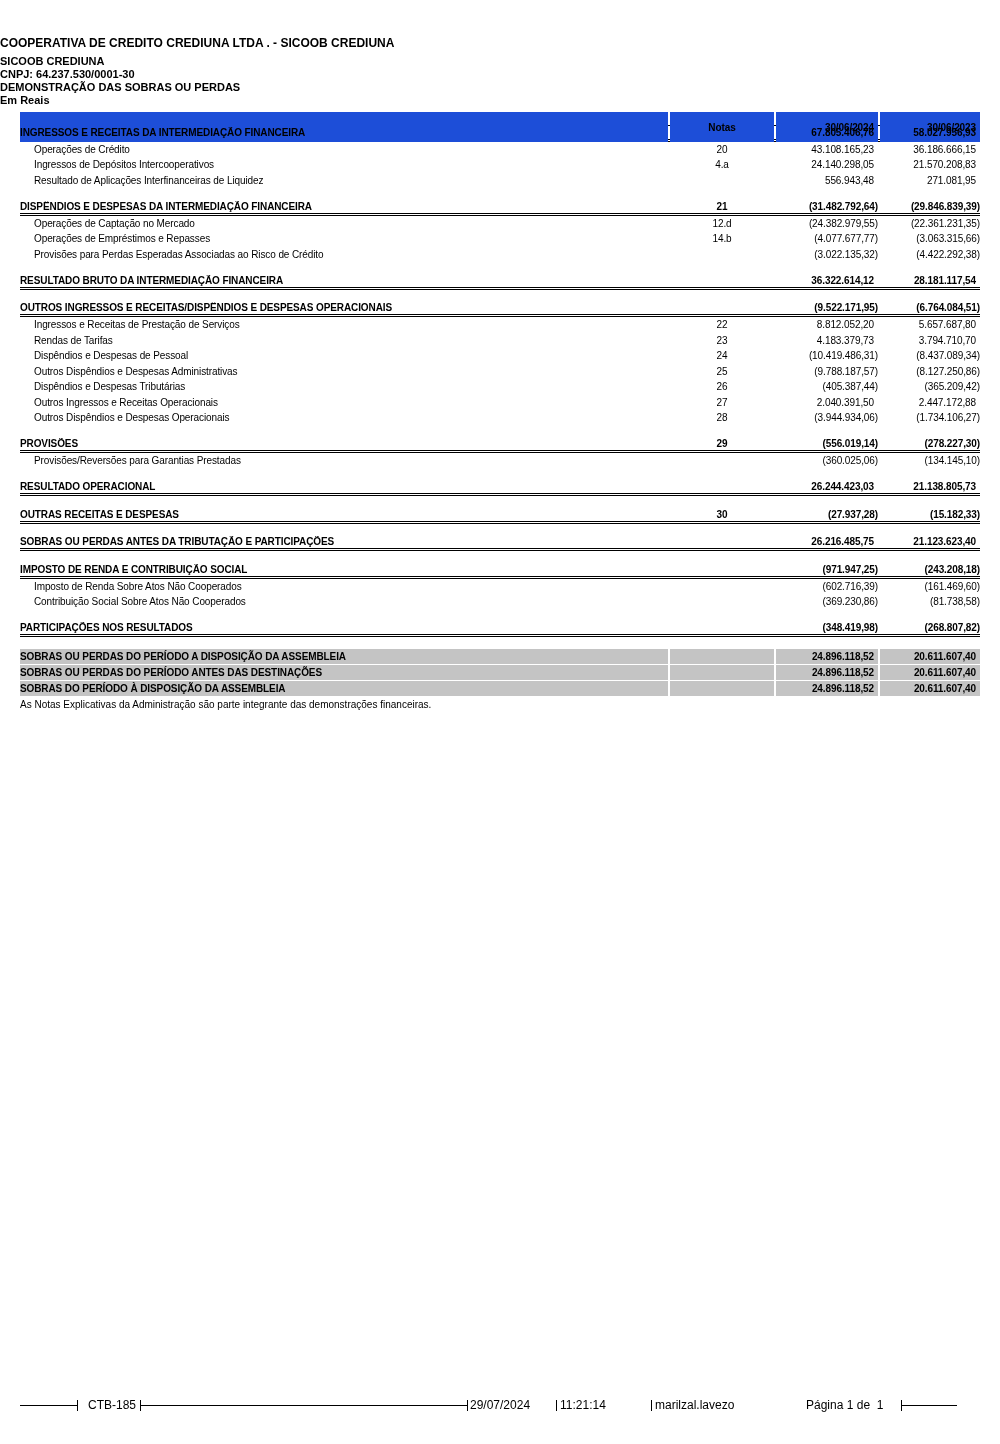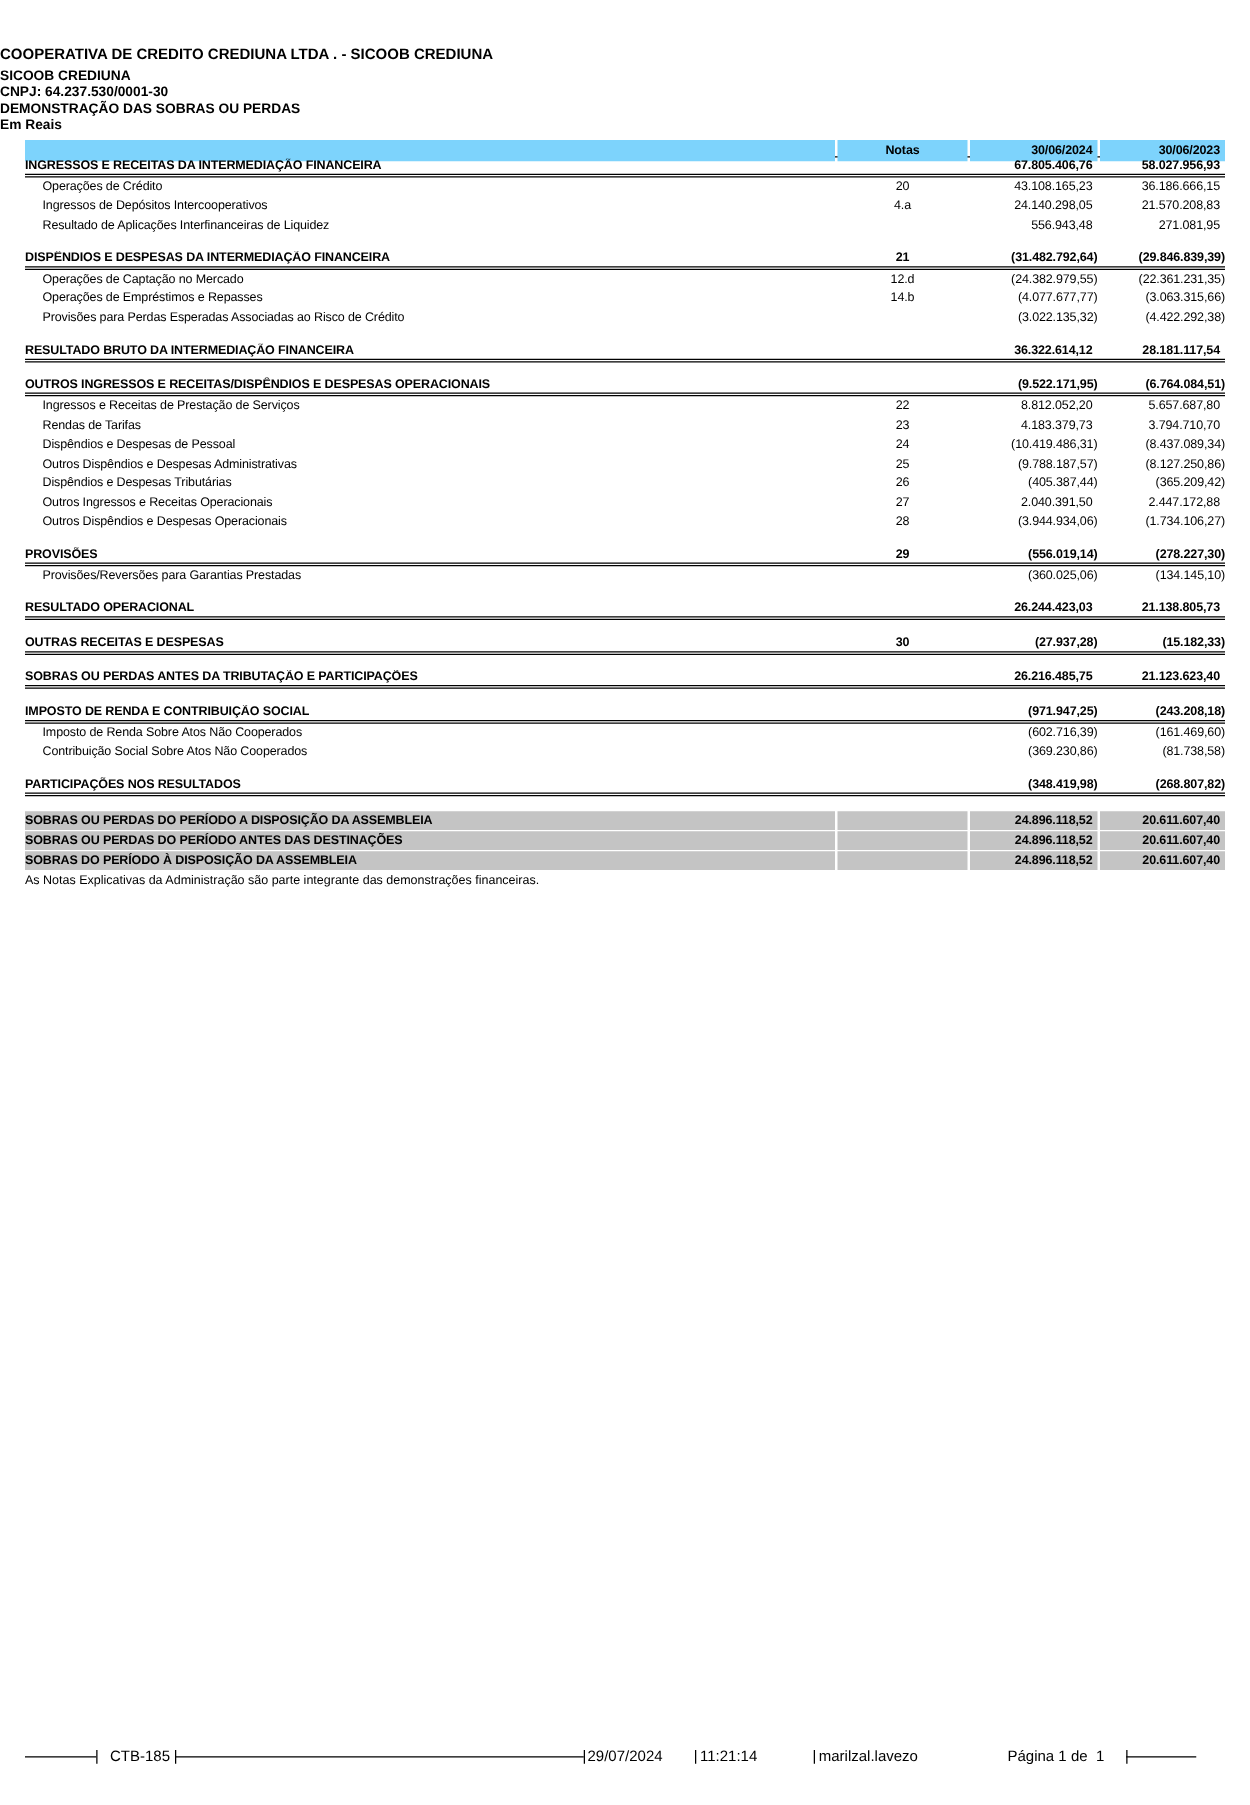--- a/index.html
+++ b/index.html
@@ -18,21 +18,21 @@
   
   .table { position:absolute; left:20px; top:112px; width:960px; font-size:10px; letter-spacing:-0.1px; }
 
   .grid {
     display:grid;
     grid-template-columns:1fr 104px 102px 100px;
     column-gap:2px;
     align-items:center;
   }
   .band { height:14px; font-weight:bold; border-bottom:1px solid #000; }
-  .band > div { background:#7dd3fc; height:17px; display:flex; align-items:center; }
+  .band > div { background:#1d4ed8; height:30px; display:flex; align-items:center; }
   .band > .nota { justify-content:center; }
   .band > .num { justify-content:flex-end; }
 
   .row { height:15.5px; }
   .row > .label { overflow:hidden; white-space:nowrap; }
   .row > .nota { text-align:center; }
   .row > .num { text-align:right; }
   .num.pos { padding-right:4px; }
 
   .row.item > .label { padding-left:14px; }

